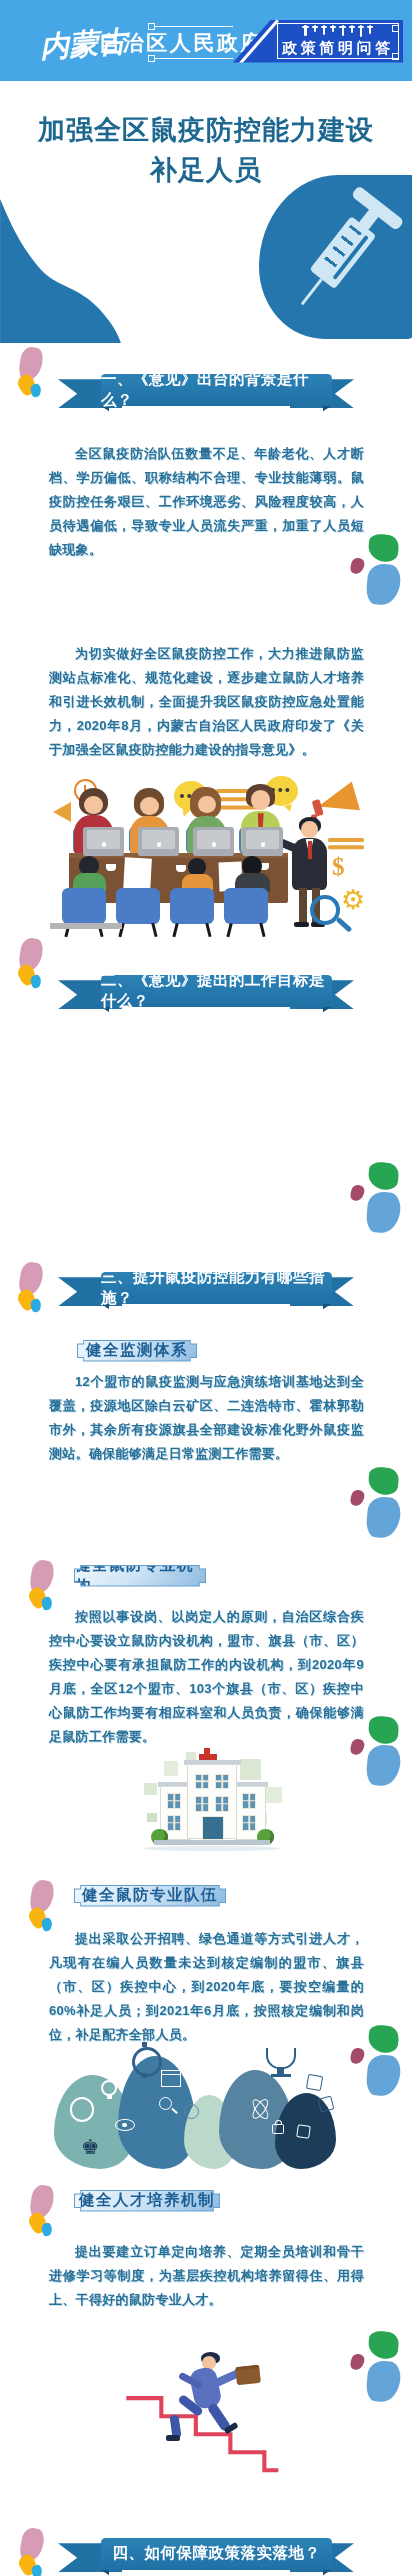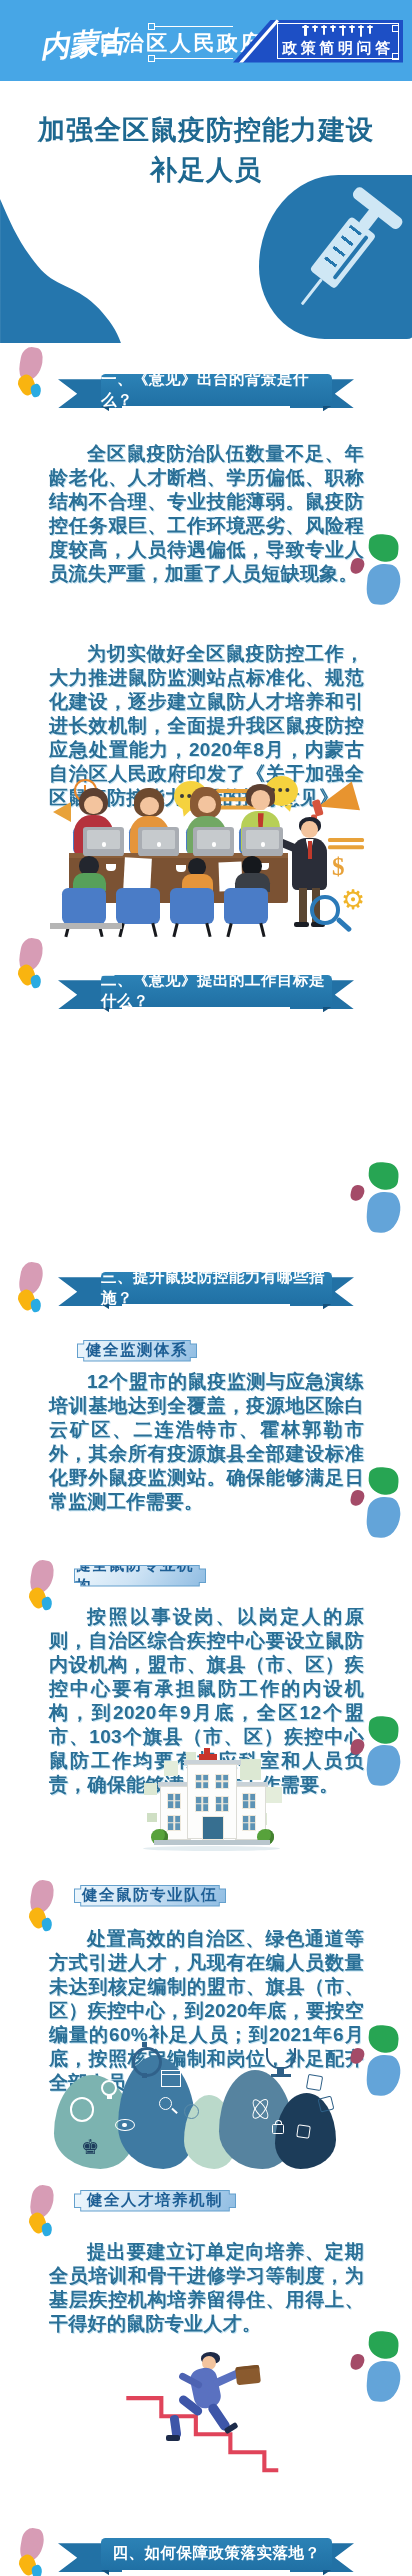--- a/index.html
+++ b/index.html
@@ -53,21 +53,21 @@
   .plaque{position:absolute;height:21.6px;
     --notch:polygon(6.2px 0,calc(100% - 6.2px) 0,calc(100% - 6.2px) 3.6px,100% 3.6px,100% calc(100% - 3.6px),
       calc(100% - 6.2px) calc(100% - 3.6px),calc(100% - 6.2px) 100%,6.2px 100%,6.2px calc(100% - 3.6px),
       0 calc(100% - 3.6px),0 3.6px,6.2px 3.6px);}
   .pl-out{position:absolute;inset:0;background:#64a0cd;clip-path:var(--notch);}
   .pl-in{position:absolute;inset:1px;background:linear-gradient(125deg,#eef7fd 0%,#cfe4f5 45%,#8fbce2 100%);
     clip-path:var(--notch);display:flex;align-items:center;justify-content:center;
     font-size:15.5px;font-weight:700;color:#1d5e94;letter-spacing:1.5px;}
 
   
-  .para{position:absolute;left:49px;width:315px;font-size:19px;line-height:24px;color:#2a6f96;
+  .para{position:absolute;left:49px;width:315px;font-size:13px;line-height:24px;color:#2a6f96;
     font-weight:700;text-align:justify;text-indent:2em;letter-spacing:0.3px;
     text-shadow:1px 1px 0 rgba(186,222,240,.85);}
 
   
   #meeting{position:absolute;left:46px;top:775px;width:309px;height:155px;}
   .lap{position:absolute;width:41px;height:29px;background:#a9adb3;border-radius:3.1px;}
   .lap::before{content:"";position:absolute;left:3.6px;top:3.1px;right:3.6px;bottom:7.2px;background:#c6cacd;border-radius:1.5px;}
   .lap::after{content:"";position:absolute;left:18.5px;bottom:9.3px;width:4.6px;height:4.6px;border-radius:50%;background:#fff;}
   .chairF{position:absolute;width:44px;height:36px;background:#4a7cc7;border-radius:6.2px;}
   .chairF::before,.chairF::after{content:"";position:absolute;bottom:-13.4px;width:2.6px;height:14.4px;background:#17191d;}
@@ -326,21 +326,21 @@
     <div class="bush" style="left:14.4px;top:77px;"></div>
     <div class="bush" style="left:120px;top:77px;"></div>
     <div class="abs" style="left:16.5px;top:88px;width:116px;height:5.2px;background:#b9c6cd;"></div>
     <div class="abs" style="left:6.2px;top:94px;width:137px;height:5.2px;background:#e3ecf0;border-radius:50%;"></div>
   </div>
 
   <div class="plaque" style="left:74px;top:1885px;width:152px;">
     <div class="pl-out"></div>
     <div class="pl-in">健全鼠防专业队伍</div>
   </div>
-  <div class="para" style="top:1927px;">处置高效的自治区、绿色通道等方式引进人才，凡现有在编人员数量未达到核定编制的盟市、旗县（市、区）疾控中心，到2020年底，要按空编量的60%补足人员；到2021年6月底，按照核定编制和岗位，补足配齐全部人员。</div>
+  <div class="para" style="top:1927px;">提出采取公开招聘、绿色通道等方式引进人才，凡现有在编人员数量未达到核定编制的盟市、旗县（市、区）疾控中心，到2020年底，要按空编量的60%补足人员；到2021年6月底，按照核定编制和岗位，补足配齐全部人员。</div>
 
   <div id="heads">
     <div class="head" style="left:0;top:27px;width:80px;height:94px;background:#7cb3b0;"></div>
     <div class="head" style="left:64px;top:7.7px;width:78px;height:113px;background:#3f7aa2;"></div>
     <div class="head" style="left:130px;top:47px;width:52px;height:74px;background:#bad9ca;"></div>
     <div class="head" style="left:165px;top:21.6px;width:75px;height:99px;background:#56839f;"></div>
     <div class="head" style="left:221px;top:45px;width:61px;height:76px;background:#1c3c59;border-radius:52% 48% 58% 42%/66% 62% 38% 34%;"></div>
 
     <div class="bring" style="left:78px;top:-1px;width:24px;height:24px;"></div>
     <div class="abs" style="left:88px;top:-6.2px;width:5.2px;height:5.2px;background:#30618a;"></div>
@@ -368,21 +368,21 @@
     </div>
     <div class="abs" style="left:212px;top:0;width:30px;height:20.6px;border:2.1px solid #2e5f86;border-top:none;border-radius:0 0 13.4px 13.4px;box-sizing:border-box;">
       <div class="abs" style="left:9.3px;top:19.6px;width:7.2px;height:6.2px;background:#2e5f86;"></div>
       <div class="abs" style="left:3.1px;top:26px;width:19.6px;height:2.6px;background:#2e5f86;"></div>
     </div>
     <div class="abs" style="left:253px;top:27px;width:13.4px;height:13.4px;border:1.5px solid #2e5f86;border-radius:2.1px;transform:rotate(10deg);"></div>
     <div class="abs" style="left:265px;top:49px;width:12.4px;height:12.4px;border:1.5px solid #2e5f86;border-radius:2.1px;transform:rotate(-14deg);"></div>
     <div class="abs" style="left:243px;top:77px;width:11.3px;height:11.3px;border:1.5px solid #fff;border-radius:2.1px;transform:rotate(8deg);"></div>
   </div>
 
-  <div class="plaque" style="left:74px;top:2190px;width:162px;">
+  <div class="plaque" style="left:74px;top:2190px;width:140px;padding-left:6px;">
     <div class="pl-out"></div>
     <div class="pl-in">健全人才培养机制</div>
   </div>
   <div class="para" style="top:2240px;">提出要建立订单定向培养、定期全员培训和骨干进修学习等制度，为基层疾控机构培养留得住、用得上、干得好的鼠防专业人才。</div>
 
   <div id="runner">
     <svg class="abs" style="left:0;top:40px;" width="160" height="85" viewBox="0 0 310 165">
       <polyline points="10,12 78,12 78,47 145,47 145,82 212,82 212,117 278,117 278,152 305,152" fill="none" stroke="#e0445a" stroke-width="8"></polyline>
     </svg>
     <div class="abs" style="left:49px;top:0;width:98px;height:90px;">

